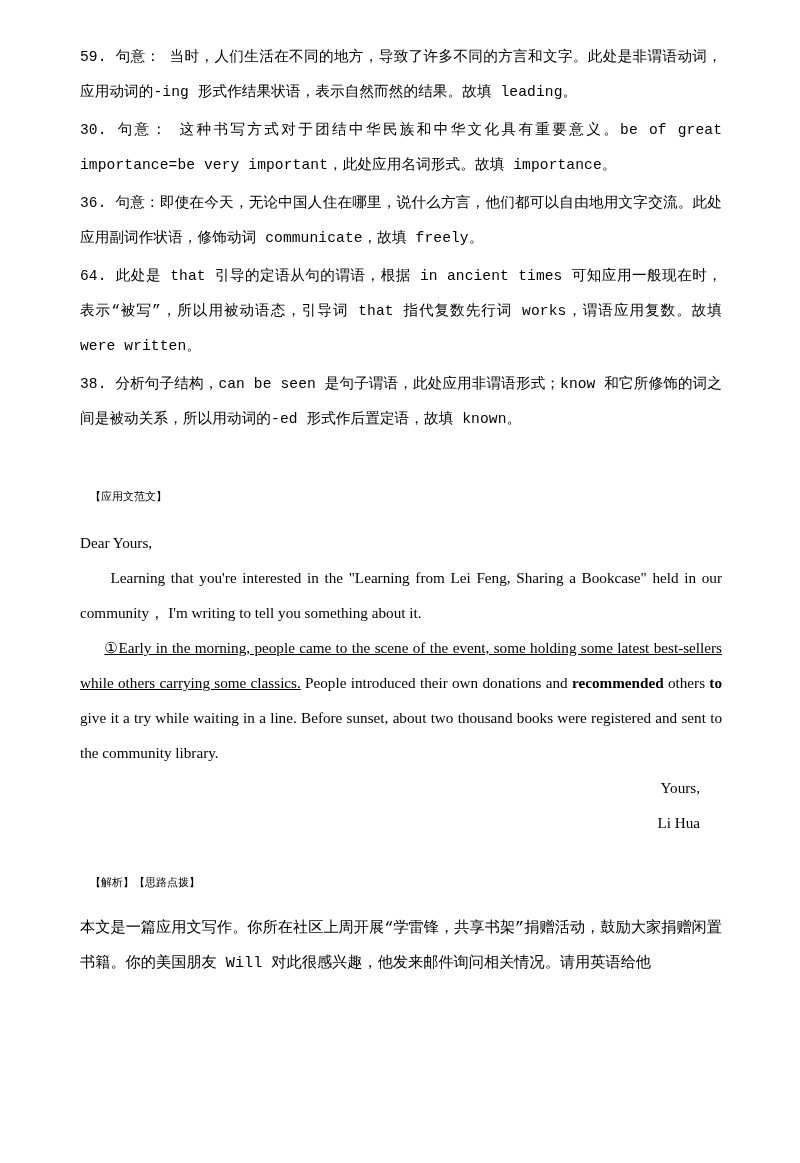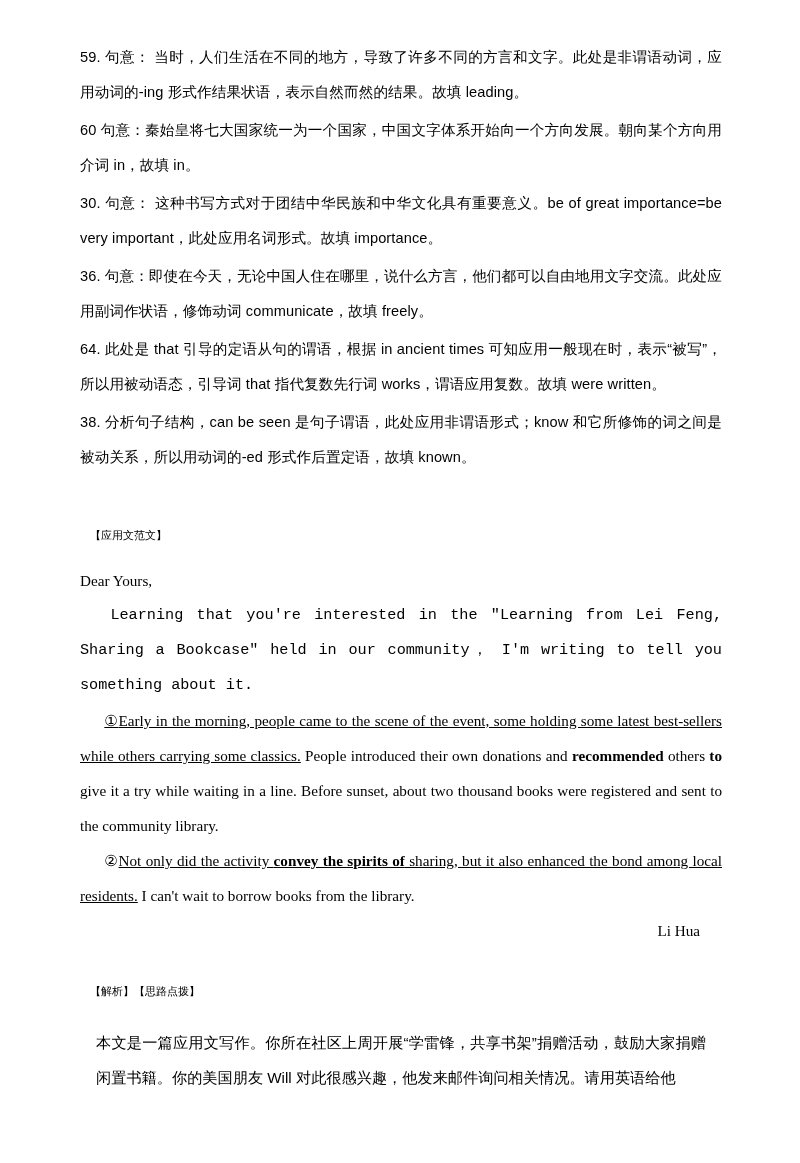--- a/index.html
+++ b/index.html
@@ -30,74 +30,73 @@
   .gap-md { height: 30px; }
   .gap-lg { height: 16px; }
 
   .letter-line {
     font-size: 15.2px;
     line-height: 35px;
     margin: 0;
     text-align: justify;
     text-align-last: left;
   }
-  .indent { text-indent: 2em; font-family: Liberation Mono, monospace; }
+  .indent { text-indent: 2em; }
   .indent-sm { text-indent: 1.6em; }
 
   .u { text-decoration: underline; }
   .b { font-weight: bold; }
 
   .right-line {
     font-size: 15.2px;
     line-height: 35px;
     margin: 0;
     text-align: right;
     padding-right: 22px;
   }
   .cn {
-    font-family: Liberation Sans, sans-serif;
+    font-family: Liberation Mono, monospace;
     font-size: 14.6px;
   }
   .section-head {
     font-size: 11px;
     line-height: 35px;
     margin: 10px;
   }
   .analysis-para {
     font-size: 15.2px;
     line-height: 35px;
-    margin: 16px;
+    margin: 0;
     text-align: justify;
     text-align-last: left;
   }
 </style>
 </head>
 <body>
 
 <div class="page">
 
   <p class="para cn">59. 句意： 当时，人们生活在不同的地方，导致了许多不同的方言和文字。此处是非谓语动词，应用动词的-ing 形式作结果状语，表示自然而然的结果。故填 leading。</p>
-  <p class="para cn">60 句意：秦始皇将七大国家统一为一个国家，中国文字体系开始向一个方向发展。朝向某个方向用介词 in，故填 in。</p>
   <p class="para cn">30. 句意： 这种书写方式对于团结中华民族和中华文化具有重要意义。be of great importance=be very important，此处应用名词形式。故填 importance。</p>
   <p class="para cn">36. 句意：即使在今天，无论中国人住在哪里，说什么方言，他们都可以自由地用文字交流。此处应用副词作状语，修饰动词 communicate，故填 freely。</p>
   <p class="para cn">64. 此处是 that 引导的定语从句的谓语，根据 in ancient times 可知应用一般现在时，表示“被写”，所以用被动语态，引导词 that 指代复数先行词 works，谓语应用复数。故填 were written。</p>
   <p class="para cn">38. 分析句子结构，can be seen 是句子谓语，此处应用非谓语形式；know 和它所修饰的词之间是被动关系，所以用动词的-ed 形式作后置定语，故填 known。</p>
 
   <div class="gap-md"></div>
 
   <p class="section-head cn">【应用文范文】</p>
 
   <p class="letter-line">Dear Yours,</p>
 
   <p class="letter-line indent">Learning that you're interested in the "Learning from Lei Feng, Sharing a Bookcase" held in our community， I'm writing to tell you something about it.</p>
 
   <p class="letter-line indent-sm"><span class="u">①</span><span class="u">Early in the morning, people came to the scene of the event, some holding some latest best-sellers while others carrying some classics.</span><span> People introduced their own donations and </span><span class="b">recommended</span><span> others </span><span class="b">to</span><span> give it a try while waiting in a line. Before sunset, about two thousand books were registered and sent to the community library.</span></p>
 
-  <p class="letter-line indent-sm"><span>②</span><span class="u">Not only did the activity </span><span class="u b">convey the spirits of</span><span class="u"> sharing, but it also enhanced the bond among local residents.</span><span> I can't wait to borrow books from the library.</span></p>
 
+  <p class="right-line">Yours,</p>
   <p class="right-line">Li Hua</p>
 
   <div class="gap-lg"></div>
 
   <p class="section-head cn">【解析】【思路点拨】</p>
   <p class="analysis-para cn">本文是一篇应用文写作。你所在社区上周开展“学雷锋，共享书架”捐赠活动，鼓励大家捐赠闲置书籍。你的美国朋友 Will 对此很感兴趣，他发来邮件询问相关情况。请用英语给他</p>
 
 </div>
 
 </body></html>

